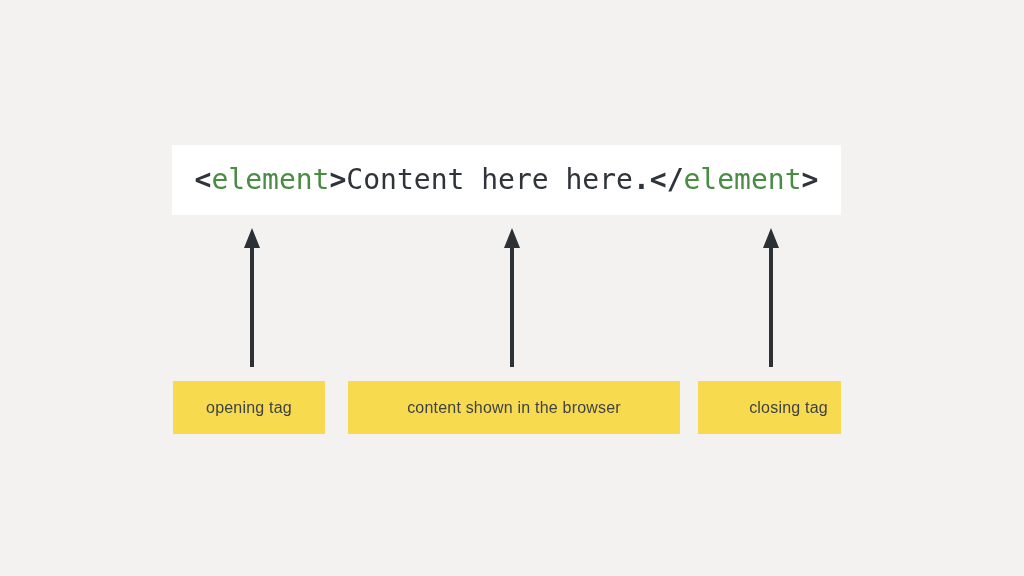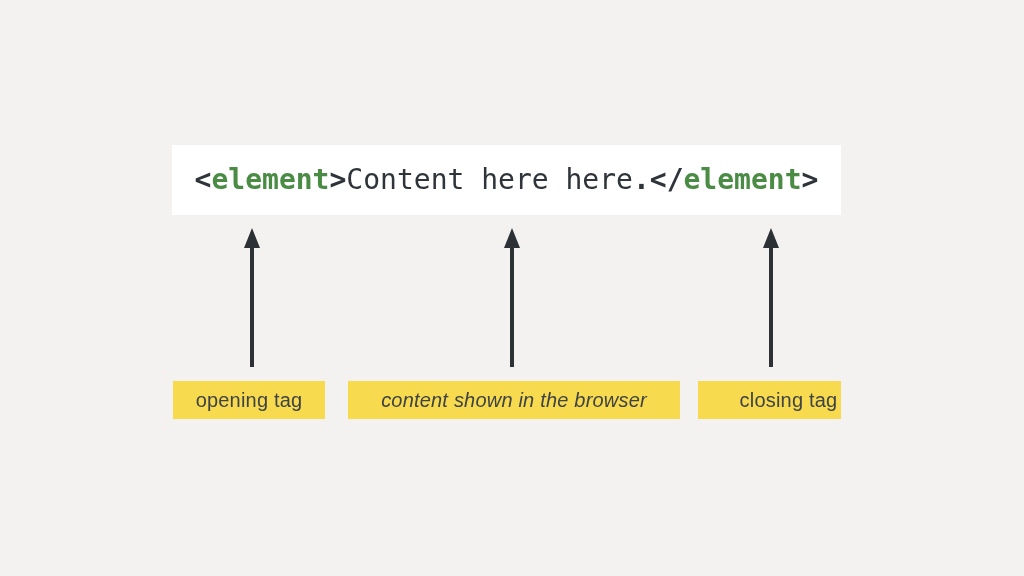--- a/index.html
+++ b/index.html
@@ -33,21 +33,21 @@
     font-size: 28px;
     white-space: pre;
     line-height: 1;
   }
   .seg-bracket {
     color: var(--code_dark, #2f343a);
     font-weight: bold;
   }
   .seg-tag {
     color: var(--tag_green, #4a8c44);
-    font-weight: bold;
+    font-weight: normal;
   }
   .seg-content {
     color: var(--code_dark, #2f343a);
     font-weight: normal;
   }
   .seg-period {
     color: var(--code_dark, #2f343a);
     font-weight: bold;
   }
 
@@ -77,31 +77,31 @@
     background: var(--arrow, #2c3136);
   }
   .arrow-1 { left: 252px; }
   .arrow-2 { left: 512px; }
   .arrow-3 { left: 771px; }
 
   
   .tag-label {
     position: absolute;
     top: 381px;
-    height: 38px;
+    height: 53px;
     background: var(--label_bg, #f7da4d);
     color: var(--label_text, #3e4347);
     display: flex;
     align-items: center;
     justify-content: center;
-    font-size: 20px;
+    font-size: 16px;
     letter-spacing: 0.2px;
   }
   .label-1 { left: 173px; width: 152px; }
-  .label-2 { left: 348px; width: 332px; font-style: italic; }
+  .label-2 { left: 348px; width: 332px; }
   .label-3 { left: 698px; width: 143px; padding-left: 38px; }
 </style>
 </head>
 <body>
 
 <div class="canvas">
 
   <div class="code-box">
     <span class="seg-bracket">&lt;</span><span class="seg-tag">element</span><span class="seg-bracket">&gt;</span><span class="seg-content">Content here here</span><span class="seg-period">.</span><span class="seg-bracket">&lt;/</span><span class="seg-tag">element</span><span class="seg-bracket">&gt;</span>
   </div>

